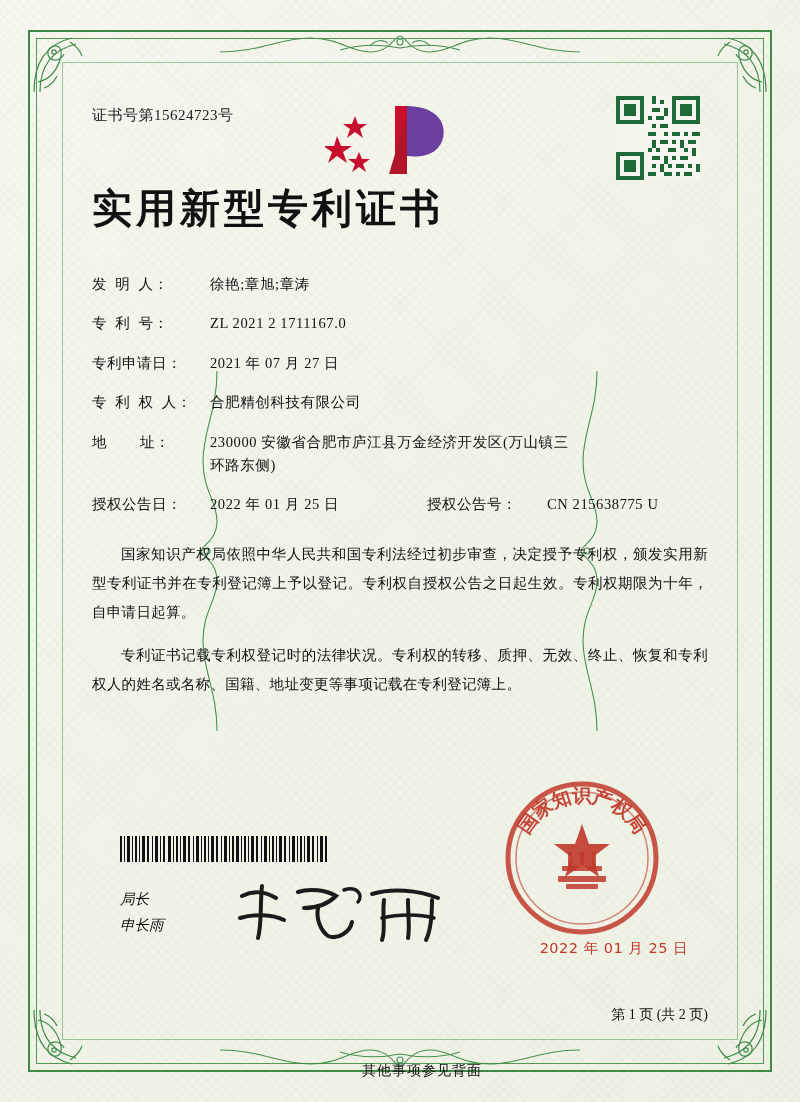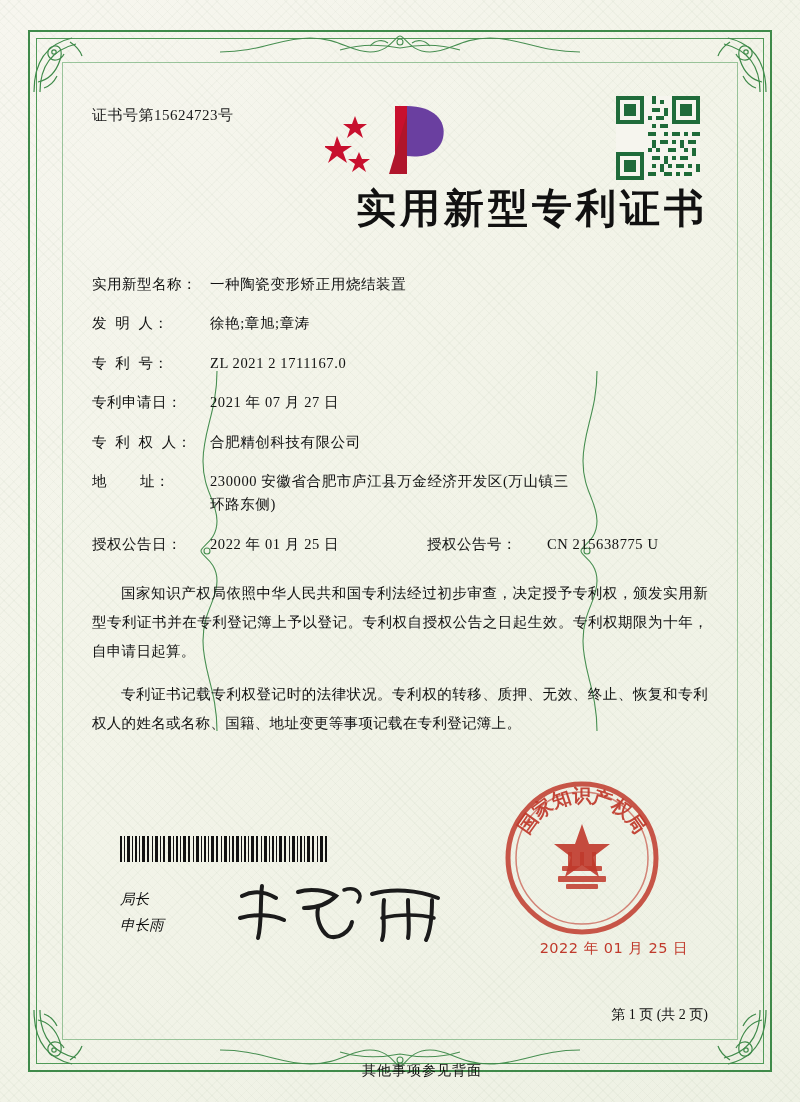--- a/index.html
+++ b/index.html
@@ -108,21 +108,21 @@
   .emblem {
     position: absolute;
     left: 50%;
     top: 8px;
     transform: translateX(-50%);
     width: 150px;
     height: 90px;
   }
 
   .title {
-    text-align: right;
+    text-align: left;
     font-size: 40px;
     font-weight: bold;
     letter-spacing: 4px;
     color: #111;
     margin-top: 56px;
     font-family: "DejaVu Sans", "Liberation Sans", sans-serif;
   }
 
   .fields {
     margin-top: 40px;
@@ -391,24 +391,20 @@
           <rect x="15" y="19" width="1" height="1"></rect>
             <rect x="17" y="19" width="2" height="1"></rect>
         </g>
       </svg>
     </div>
 
     <div class="title">实用新型专利证书</div>
 
     <div class="fields">
 
-      <div class="field-row">
-        <div class="field-label">实用新型名称：</div>
-        <div class="field-value">一种陶瓷变形矫正用烧结装置</div>
-      </div>
 
       <div class="field-row">
         <div class="field-label">发  明  人：</div>
         <div class="field-value">徐艳;章旭;章涛</div>
       </div>
 
       <div class="field-row">
         <div class="field-label">专  利  号：</div>
         <div class="field-value">ZL 2021 2 1711167.0</div>
       </div>

